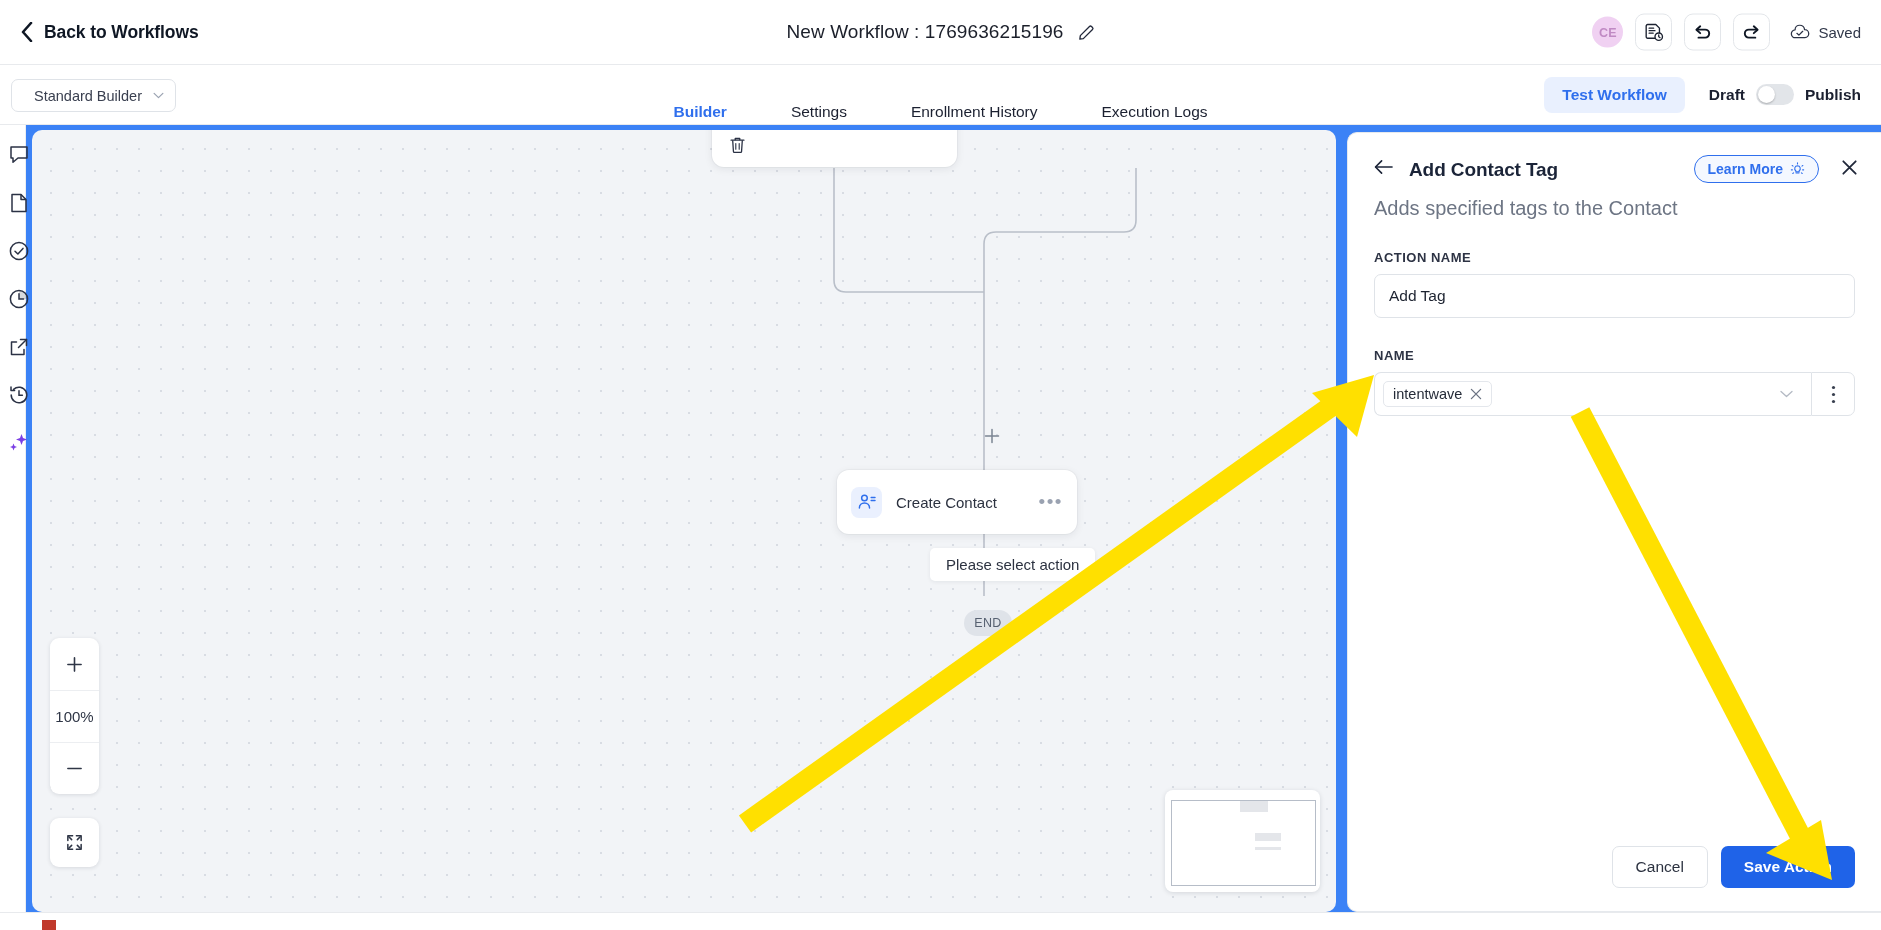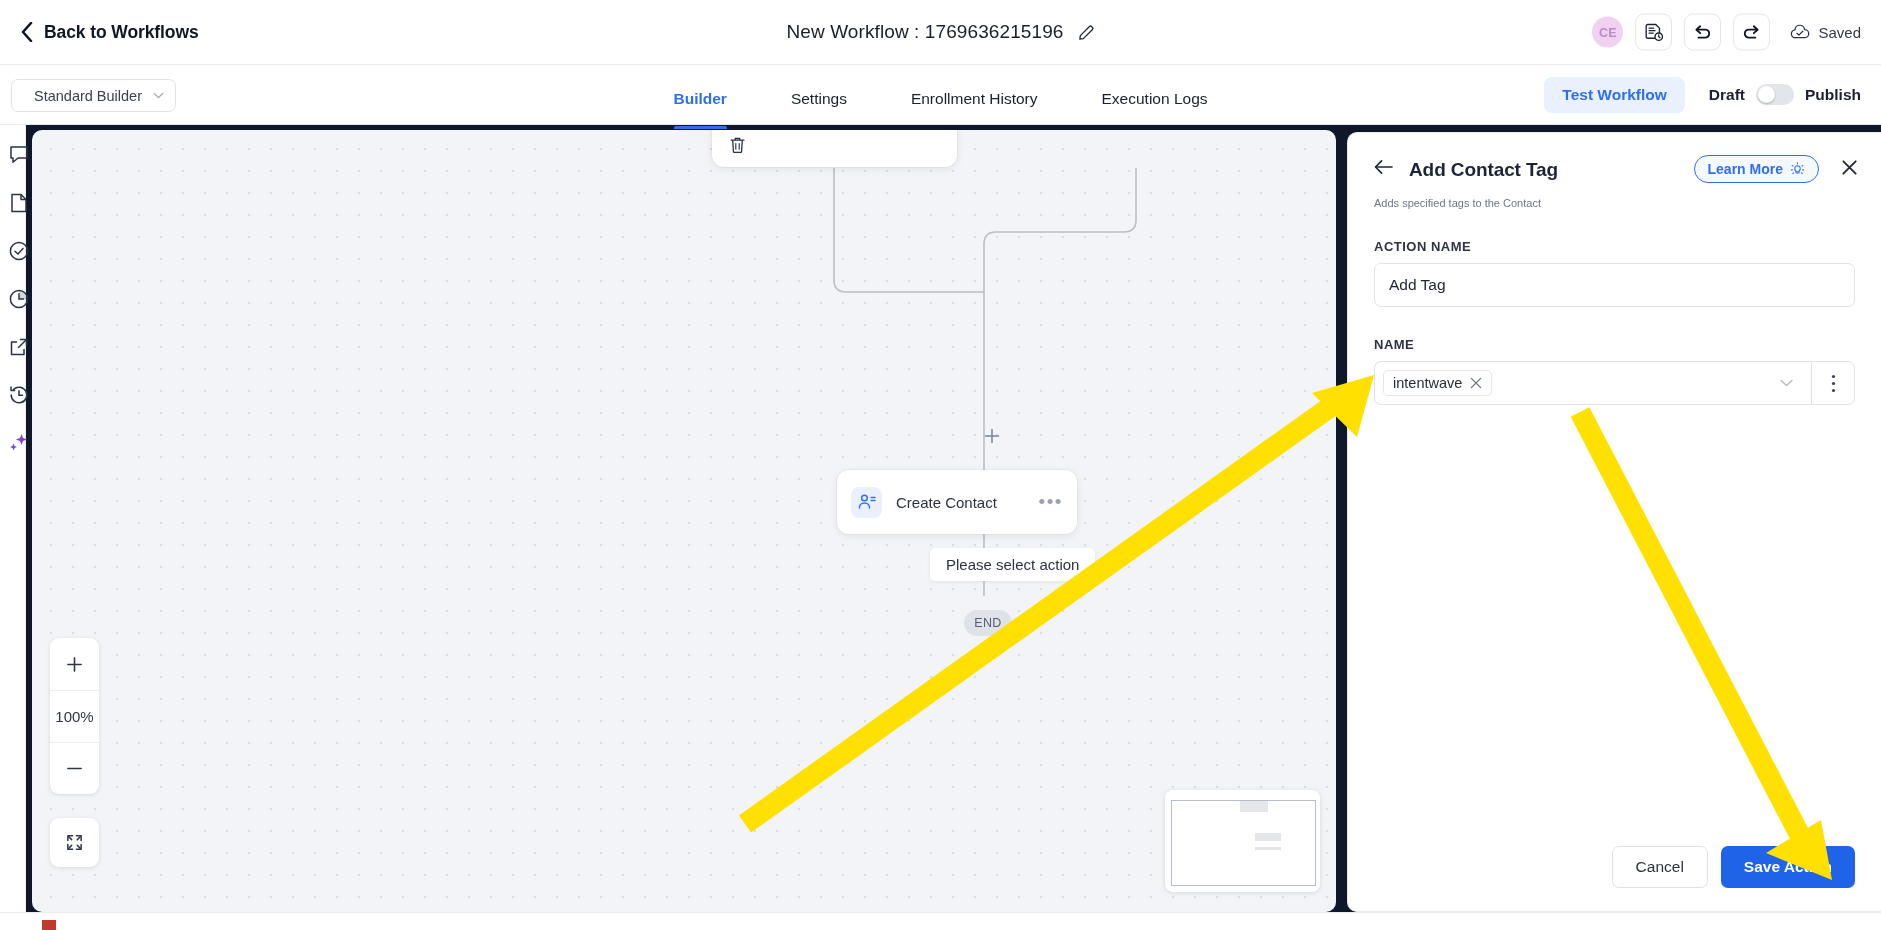--- a/index.html
+++ b/index.html
@@ -3,21 +3,21 @@
 <meta charset="utf-8">
 <title>Workflow Builder</title>
 <style>
   * { box-sizing: border-box; margin: 0; padding: 0; }
   html, body {
     width: 1881px; height: 930px;
     font-family: "Liberation Sans", sans-serif;
     background: #ffffff; overflow: hidden;
     -webkit-font-smoothing: antialiased;
   }
-  .app { position: relative; width: 1881px; height: 930px; background:#0f172a; }
+  .app { position: relative; width: 1881px; height: 930px; background:#3b82f6; }
 
   
   .topbar {
     position:absolute; left:0; top:0; width:1881px; height:65px;
     border-bottom:1px solid #e8eaed; background:#fff;
     display:flex; align-items:center;
   }
   .back-link {
     display:flex; align-items:center; gap:11px;
     margin-left:20px; cursor:pointer;
@@ -58,21 +58,21 @@
   .builder-select {
     position:absolute; left:11px; top:14px;
     width:165px; height:33px; border:1px solid #dfe3e8; border-radius:7px;
     background:#fff; display:flex; align-items:center; padding:0 11px;
     cursor:pointer;
   }
   .builder-select-label { font-size:14.5px; color:#3a4050; flex:1;text-align:center; }
   .chev-down { width:11px; height:7px; display:block; }
 
   .tabs {
-    position:absolute; left:50%; top:4px; transform:translateX(-50%);
+    position:absolute; left:50%; top:17px; transform:translateX(-50%);
     height:60px; display:flex; align-items:center; gap:16px;
   }
   .tab {
     position:relative; height:60px; display:flex; align-items:center;
     padding:0 24px; font-size:15.5px; color:#1b2030; cursor:pointer;
     white-space:nowrap;
   }
   .tab.active { color:#2f6fed; font-weight:600; }
   .tab.active:after {
     content:""; position:absolute; left:24px; right:24px; bottom:0;
@@ -194,21 +194,21 @@
   .learn-more {
     position:absolute; right:62px; top:22px;
     border:1px solid #2f6fed; color:#2f6fed; background:#f4f8ff;
     border-radius:16px; padding:5px 13px; font-size:14px; font-weight:600;
     display:flex; align-items:center; gap:7px; cursor:pointer;
     font-family:inherit;
   }
   .panel-close {
     position:absolute; right:22px; top:25px; width:19px; height:19px; cursor:pointer;
   }
-  .panel-sub { margin:16px 0 16px 0; font-size:11px; color:#6d7584; }
+  .panel-sub { margin:16px 0 16px 0; font-size:20px; color:#6d7584; }
 
   .field-label {
     font-size:13px; font-weight:700; color:#2d3344; letter-spacing:0.5px;
     margin:30px 0 9px 0;
   }
   .panel-body { padding:0 26px; }
   .text-input {
     width:100%; height:44px; border:1px solid #dfe3e8; border-radius:7px;
     background:#fff; padding:0 14px; font-size:15.5px; color:#1d2330;
     font-family:inherit; outline:none;

